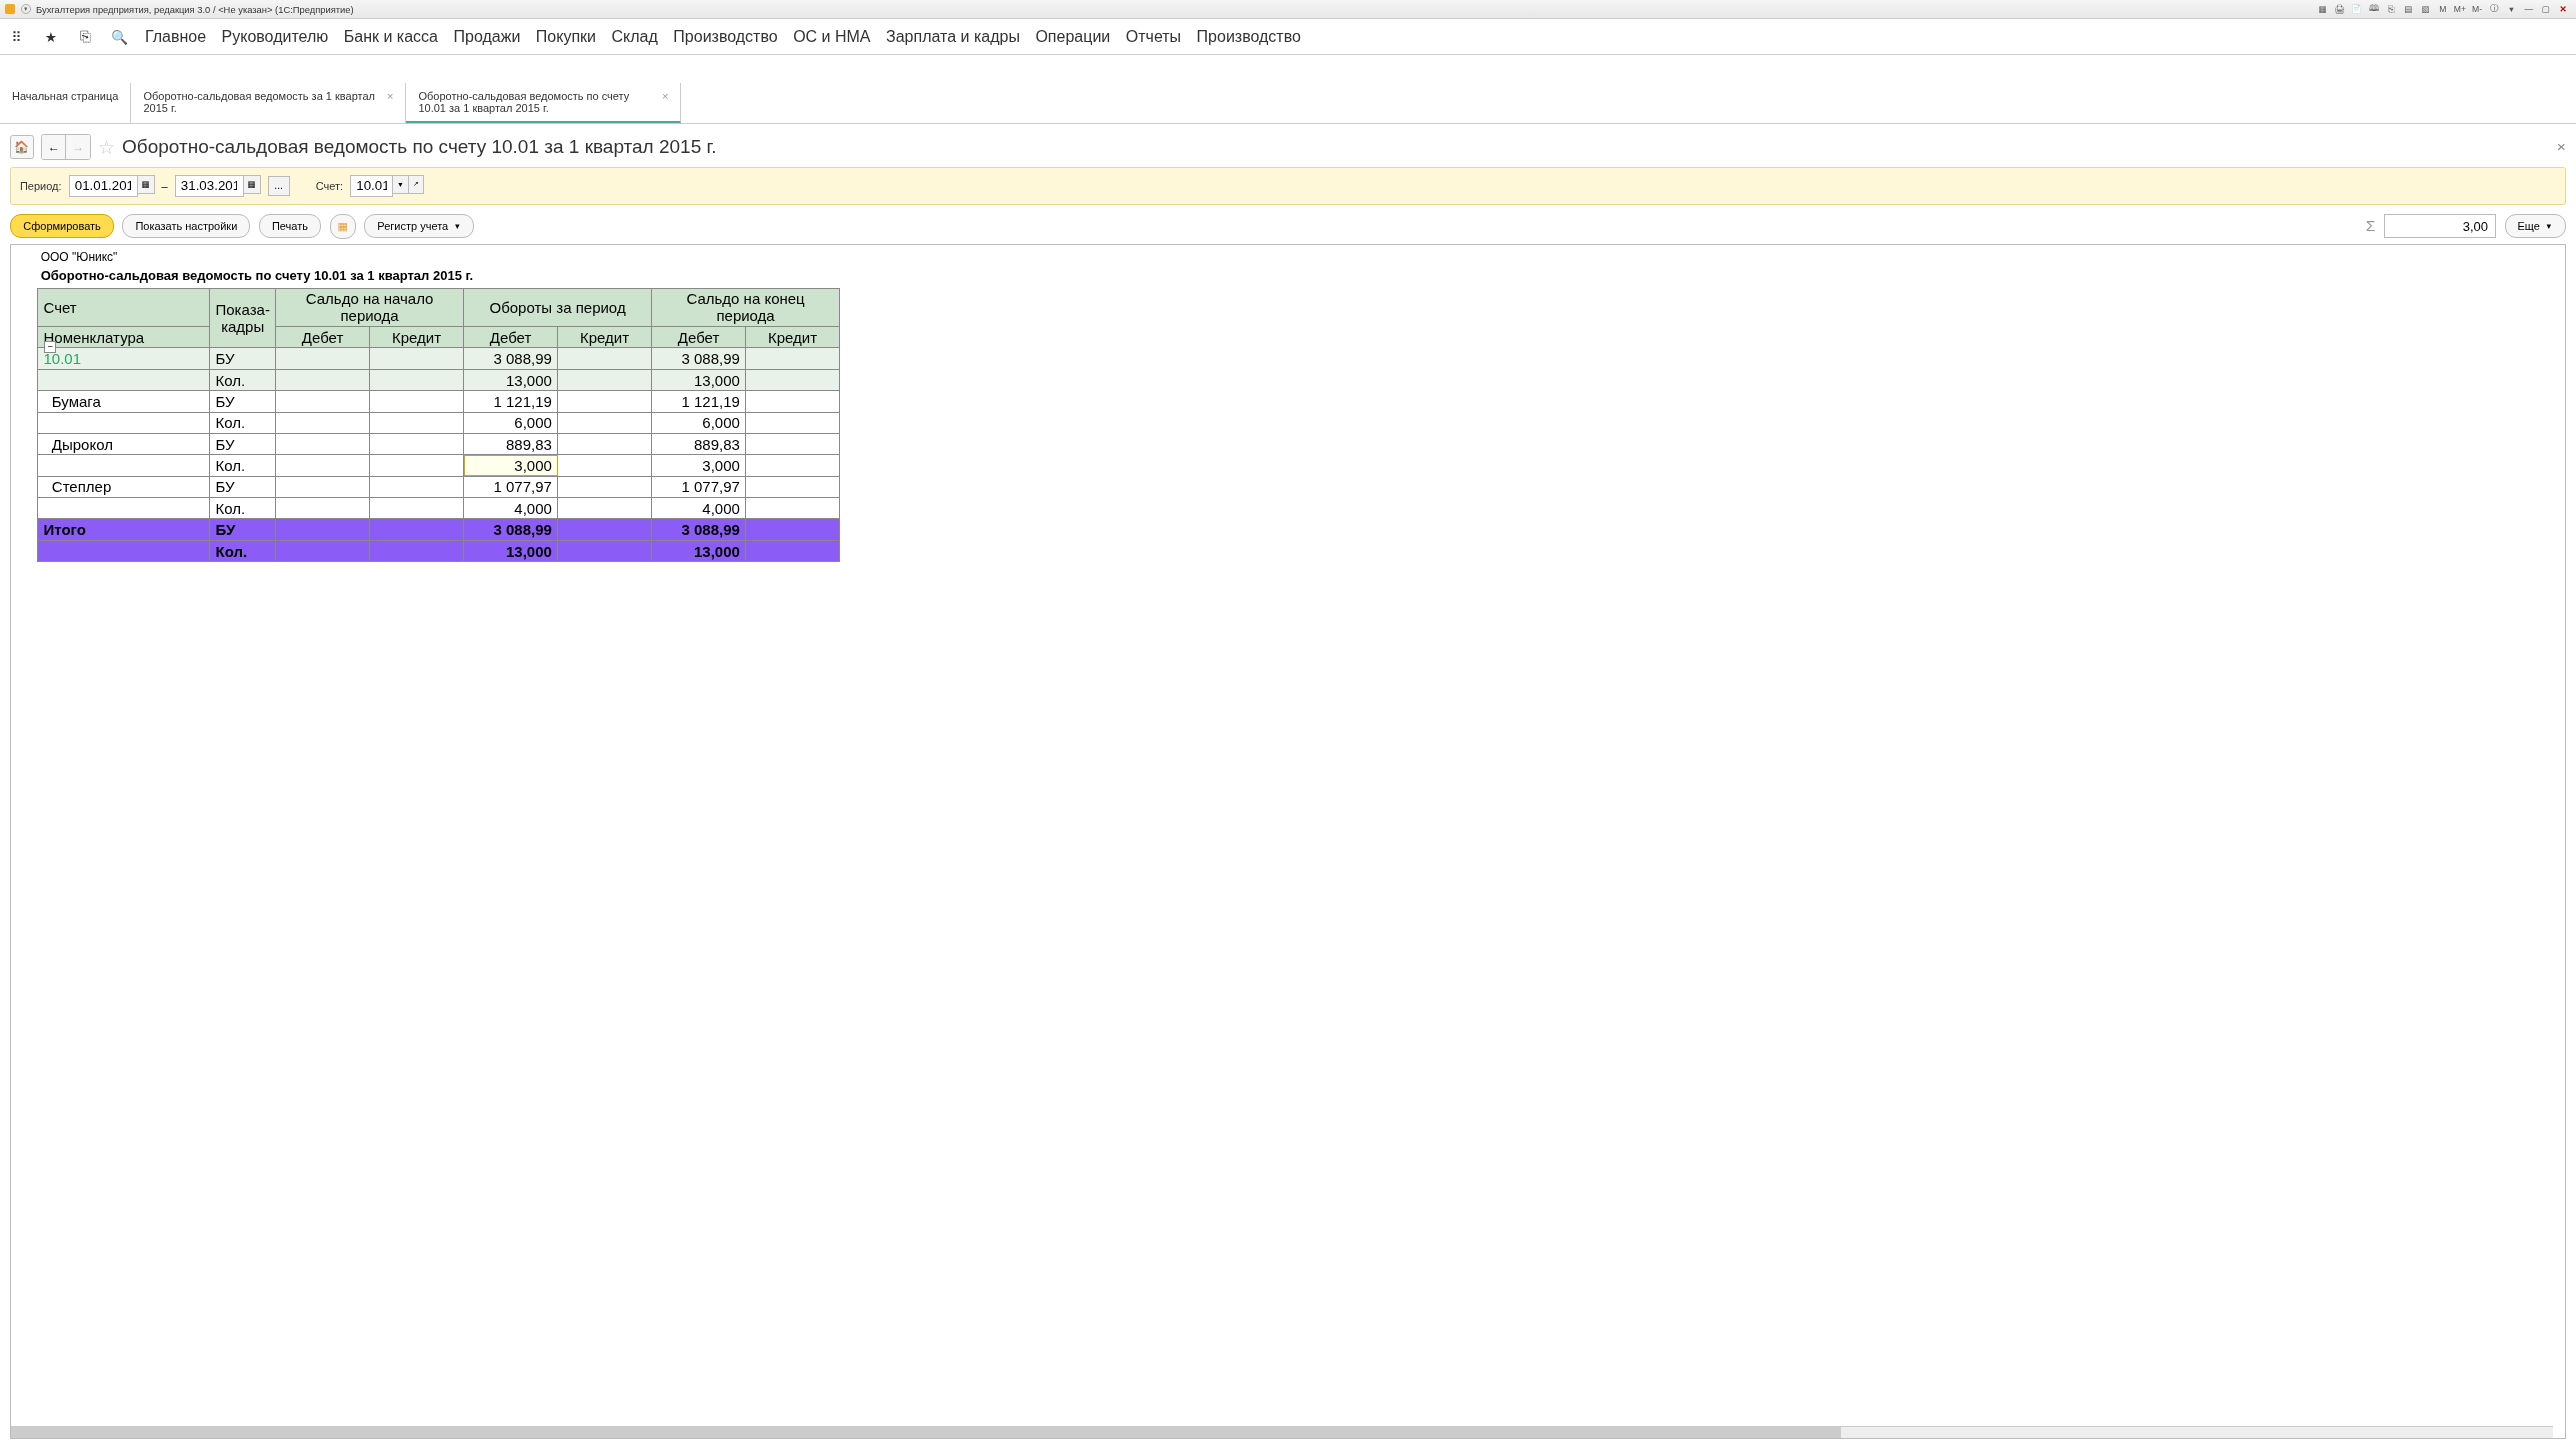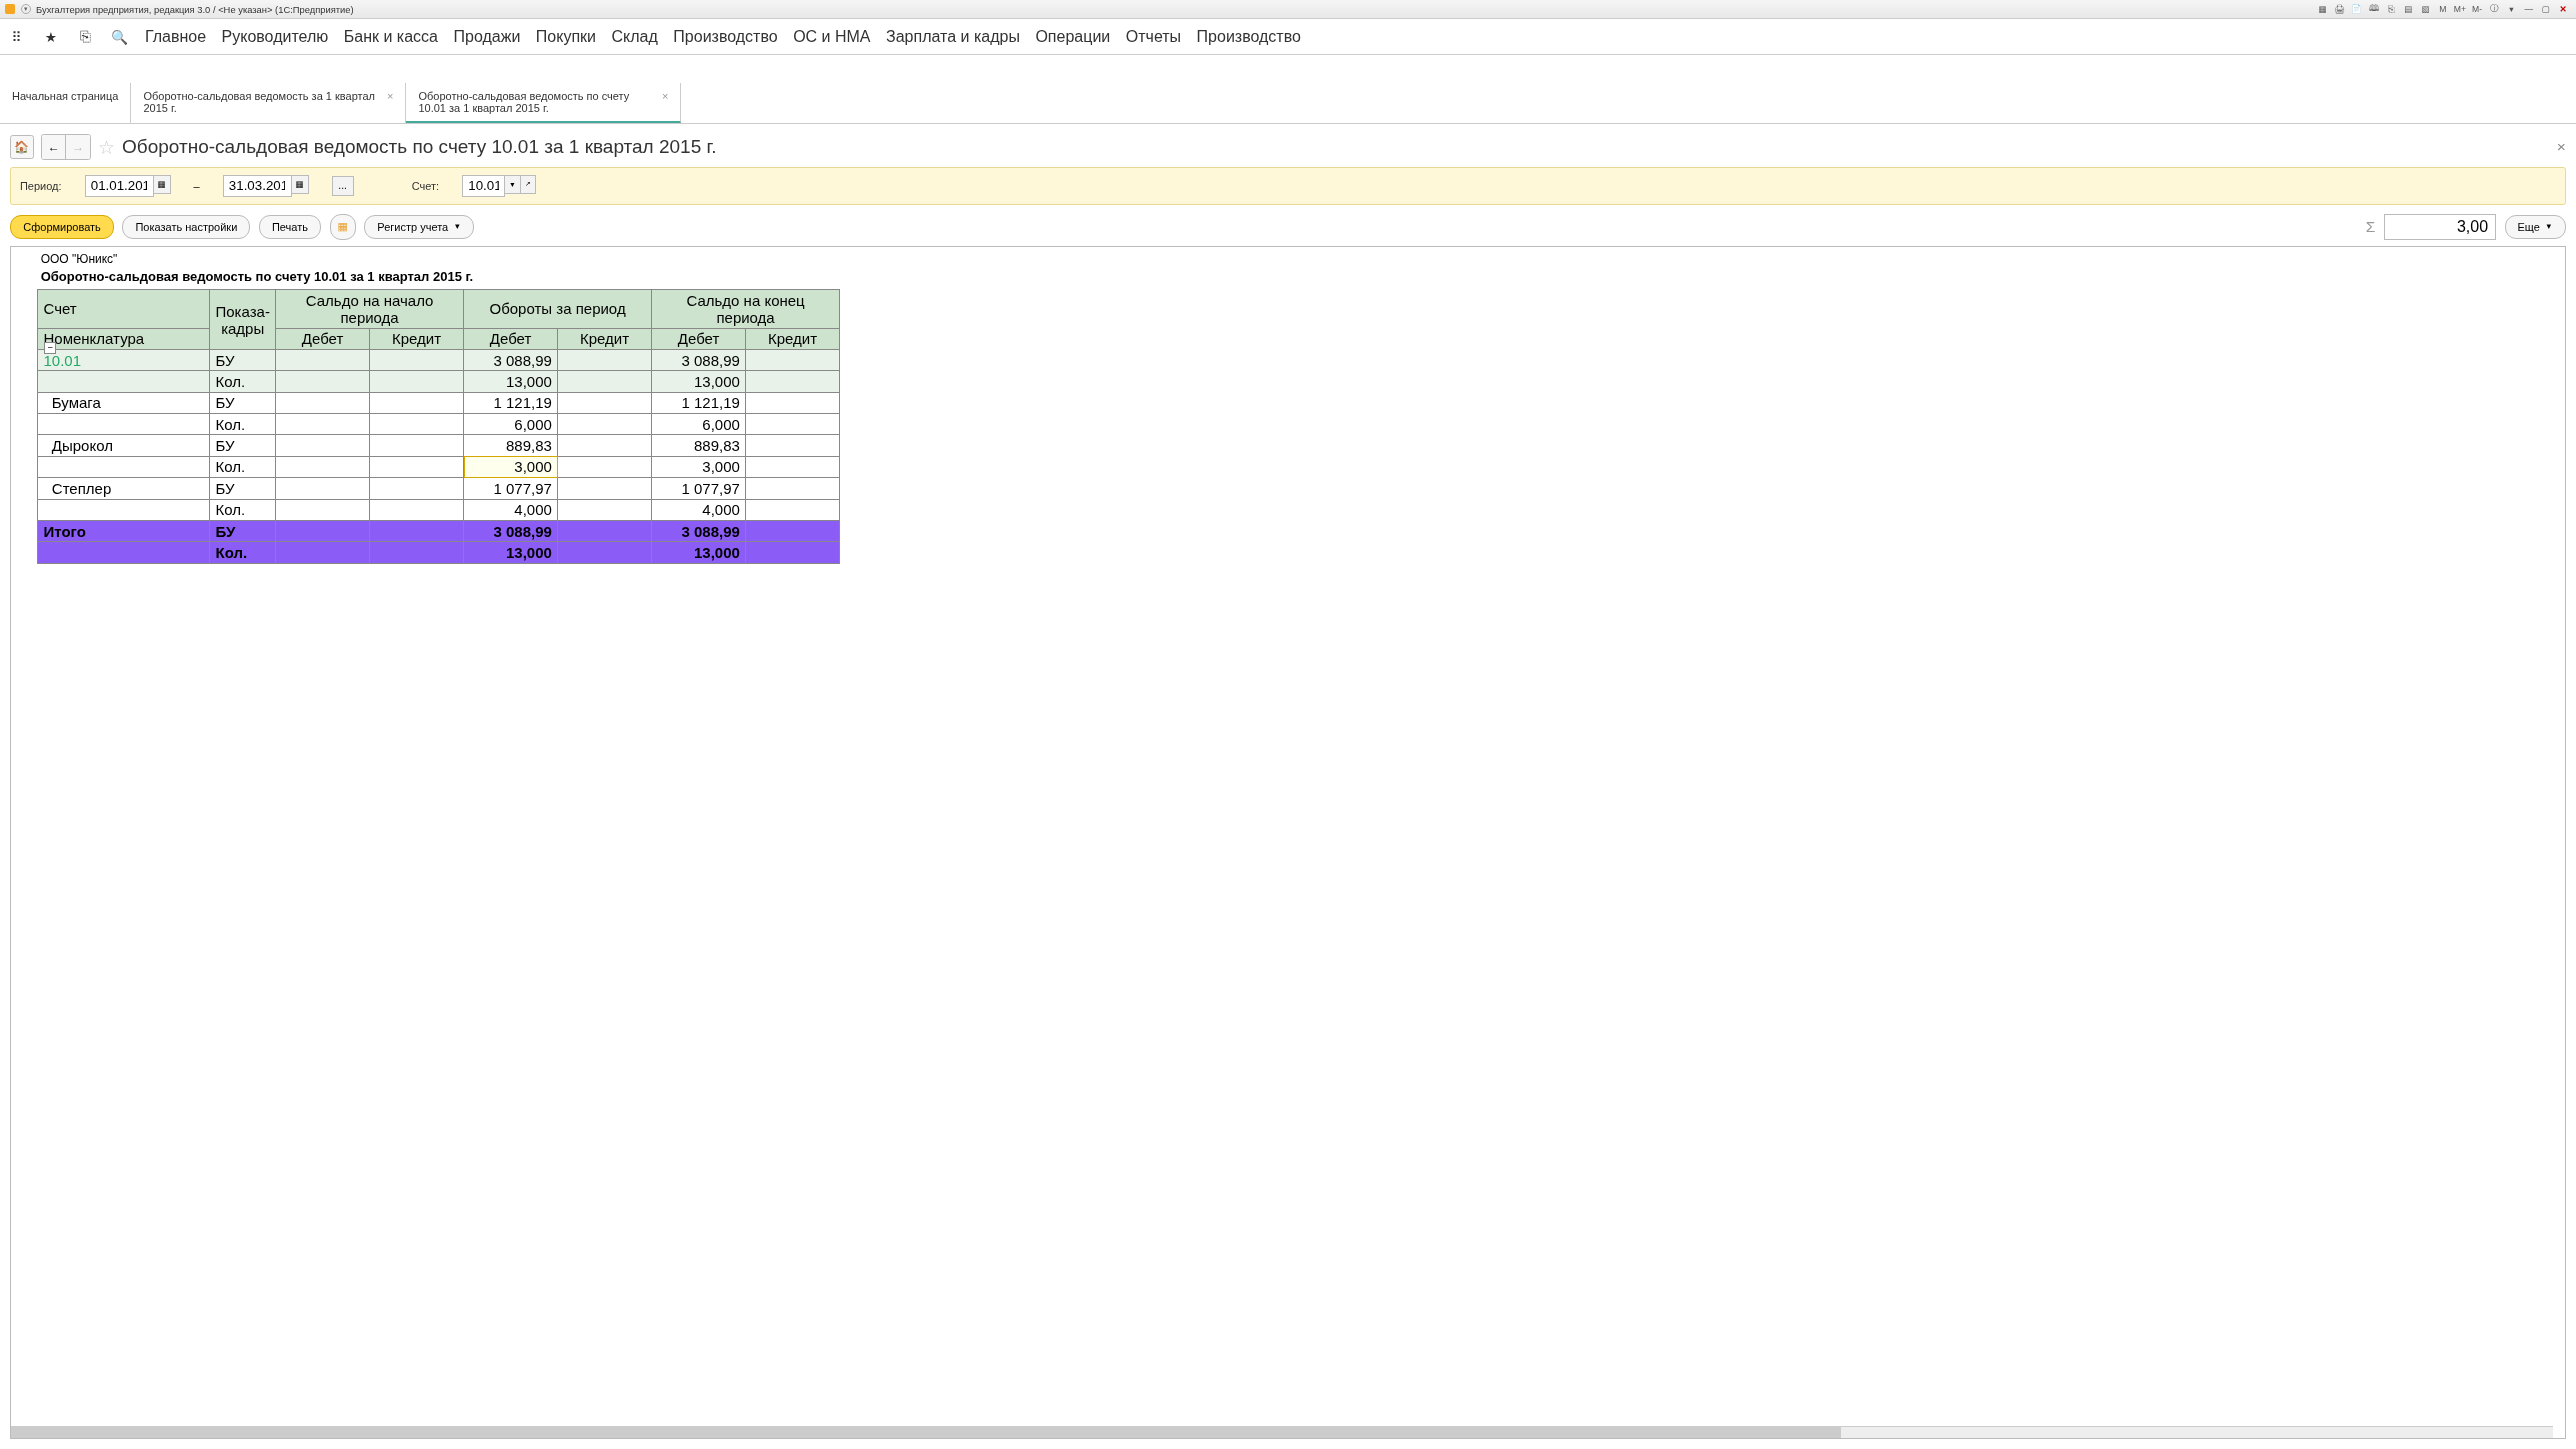--- a/index.html
+++ b/index.html
@@ -18,34 +18,34 @@
 .doctabs .dt { padding: 6.9px 12px; font-size: 11px; color: #333; border-right: 0.9px solid #ccc; position: relative; cursor: pointer; max-width: 275px; display: flex; align-items: flex-start; margin-top: 28px; }
 .doctabs .dt.active { border-bottom: 2.6px solid #4a9; }
 .doctabs .dt .dt-close { margin-left: 8.6px; color: #999; font-size: 11px; cursor: pointer; }
 .content { flex: 1; padding: 10.3px; display: flex; flex-direction: column; overflow: hidden; }
 .hdrrow { display: flex; align-items: center; gap: 6.9px; margin-bottom: 6.9px; }
 .navbtn { width: 24px; height: 24px; border: 0.9px solid #bbb; border-radius: 2.6px; background: #f7f7f7; display: flex; align-items: center; justify-content: center; cursor: pointer; font-size: 12px; }
 .navbtn.disabled { color: #bbb; }
 .staricon { font-size: 19px; color: #ccc; cursor: pointer; }
 .pagetitle { font-size: 19px; color: #333; }
 .closex { margin-left: auto; font-size: 15.5px; color: #888; cursor: pointer; }
-.filterbar { background: #fff8d8; border: 0.9px solid #e8d890; border-radius: 2.6px; padding: 6.9px 8.6px; display: flex; align-items: center; gap: 23px; font-size: 11px; margin-bottom: 8.6px; }
+.filterbar { background: #fff8d8; border: 0.9px solid #e8d890; border-radius: 2.6px; padding: 6.9px 8.6px; display: flex; align-items: center; gap: 7px; font-size: 11px; margin-bottom: 8.6px; }
 .filterbar .lbl { color: #333; }
 .filterbar .dateinput { border: 0.9px solid #bbb; padding: 2.6px 5.2px; background: #fff; width: 69px; }
 .filterbar .calbtn { width: 17px; height: 19px; border: 0.9px solid #bbb; border-left: none; background: #f3f3f3; display: flex; align-items: center; justify-content: center; font-size: 8.6px; cursor: pointer; }
 .filterbar .dotbtn { width: 22px; height: 20.6px; border: 0.9px solid #bbb; background: #f3f3f3; display: flex; align-items: center; justify-content: center; cursor: pointer; font-size: 10.3px; }
 .filterbar .acctinput { border: 0.9px solid #bbb; padding: 2.6px 5.2px; background: #fff; width: 43px; }
 .filterbar .ddbtn { width: 15.5px; height: 19px; border: 0.9px solid #bbb; border-left: none; background: #f3f3f3; display: flex; align-items: center; justify-content: center; font-size: 6.9px; cursor: pointer; }
 .toolbar { display: flex; align-items: center; gap: 8.6px; margin-bottom: 5.2px; }
 .btn { border: 0.9px solid #bbb; border-radius: 11px; padding: 5.2px 12px; font-size: 11px; background: #f7f7f7; cursor: pointer; display: flex; align-items: center; gap: 5.2px; }
 .btn.primary { background: #ffdb4d; border-color: #d4a800; font-weight: 500; }
 .btn.iconbtn { padding: 5.2px 6.9px; }
 .toolbar .spacer { flex: 1; }
 .sumicon { font-size: 15.5px; color: #999; }
-.suminput { border: 0.9px solid #bbb; padding: 3.4px 6.9px; width: 112px; text-align: right; background: #fff; font-size: 16px; }
+.suminput { border: 0.9px solid #bbb; padding: 3.4px 6.9px; width: 112px; text-align: right; background: #fff; font-size: 13px; }
 .report { flex: 1; border: 0.9px solid #bbb; background: #fff; overflow: auto; position: relative; }
 .report-inner { padding: 3.4px 0 3.4px 26px; }
 .orgname { font-size: 12px; padding: 1.7px 3.4px; }
 .reptitle { font-size: 13px; font-weight: bold; padding: 1.7px 3.4px 5.2px; }
 table.grid { border-collapse: collapse; font-size: 15px; }
 table.grid th, table.grid td { border: 0.9px solid #888; padding: 1.7px 5.2px; }
 table.grid th { background: #cde3cd; font-weight: normal; text-align: center; }
 table.grid .acct-header { text-align: left; }
 table.grid td.num { text-align: right; }
 table.grid tr.acctrow td { background: #e8f2e8; }

